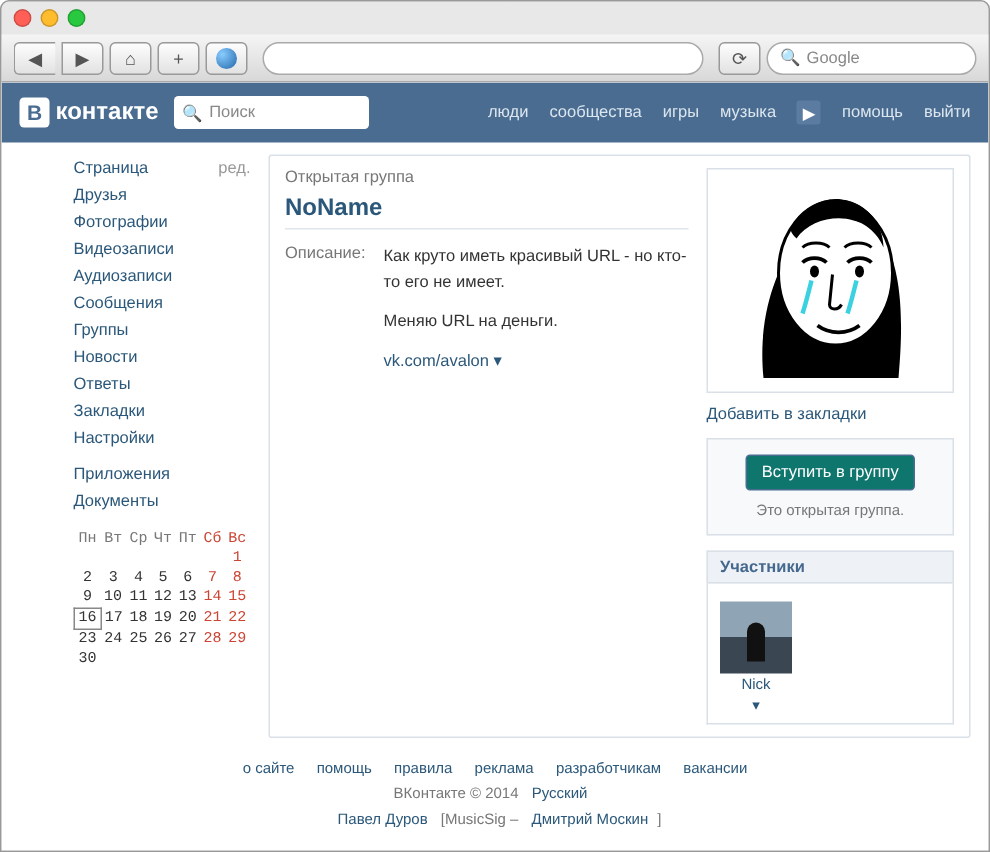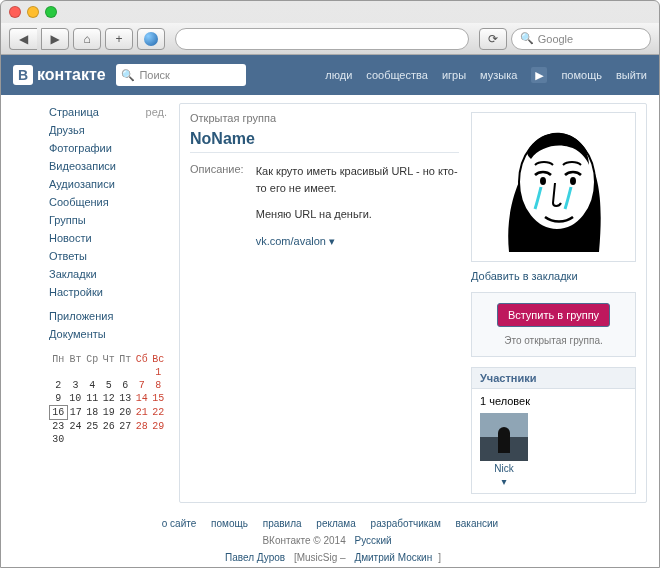--- a/index.html
+++ b/index.html
@@ -40,21 +40,21 @@
 .group-title { color: #2b587a; font-weight: bold; border-bottom: 1px solid #e0e6ec; padding-bottom: 4px; margin-bottom: 10px; font-size: 16px; }
 .desc-row { display: flex; gap: 12px; }
 .desc-label { width: 70px; color: #777; }
 .desc-body { color: #333; line-height: 1.5; }
 .desc-body p { margin-bottom: 10px; }
 .desc-body .link { color: #2b587a; }
 .rightcol { width: 165px; }
 .avatar-box { width: 165px; height: 150px; border: 1px solid #d9e0e7; background: #fff; display: flex; align-items: center; justify-content: center; margin-bottom: 8px; }
 .bookmark { color: #2b587a; font-size: 11px; cursor: pointer; margin-bottom: 10px; display: block; }
 .join-box { background: #f7f9fb; border: 1px solid #d9e0e7; padding: 10px; text-align: center; margin-bottom: 10px; }
-.join-btn { background: #be185d; color: #fff; border: 1px solid #4a6c91; border-radius: 3px; padding: 5px 10px; font-size: 11px; cursor: pointer; margin-bottom: 8px; display: inline-block; }
+.join-btn { background: #0f766e; color: #fff; border: 1px solid #4a6c91; border-radius: 3px; padding: 5px 10px; font-size: 11px; cursor: pointer; margin-bottom: 8px; display: inline-block; }
 .join-note { color: #777; font-size: 10px; }
 .block-hd { background: #eef2f6; border: 1px solid #d9e0e7; padding: 4px 8px; color: #45688e; font-weight: bold; font-size: 11px; }
 .block-bd { border: 1px solid #d9e0e7; border-top: none; padding: 6px 8px; }
 .member { display: inline-block; text-align: center; margin-top: 6px; }
 .member-img { width: 48px; height: 48px; background: linear-gradient(#8fa5b5 50%, #3a4752 50%); display: block; position: relative; }
 .member-img::after { content: ""; position: absolute; left: 18px; top: 14px; width: 12px; height: 26px; background: #111; border-radius: 6px 6px 0 0; }
 .member-name { color: #2b587a; font-size: 10px; margin-top: 2px; }
 .footer { text-align: center; color: #777; padding: 6px 0 12px; line-height: 1.7; font-size: 10px; }
 .footer a { color: #2b587a; text-decoration: none; margin: 0 6px; cursor: pointer; }
 .globe { width: 14px; height: 14px; border-radius: 50%; background: radial-gradient(circle at 30% 30%, #8cf, #26a); display: inline-block; }
@@ -257,21 +257,20 @@
                 <path d="M84 48 C88 44 98 44 102 48" stroke="#000" stroke-width="2" fill="none"></path>
               </svg>
             </div>
             <a class="bookmark">Добавить в закладки</a>
             <div class="join-box">
               <div class="join-btn">Вступить в группу</div>
               <div class="join-note">Это открытая группа.</div>
             </div>
             <div class="block-hd">Участники</div>
             <div class="block-bd">
-              <div>1 человек</div>
               <div class="member">
                 <span class="member-img"></span>
                 <div class="member-name">Nick</div>
                 <div class="member-name">▾</div>
               </div>
             </div>
           </div>
         </div>
       </div>
     </div>

